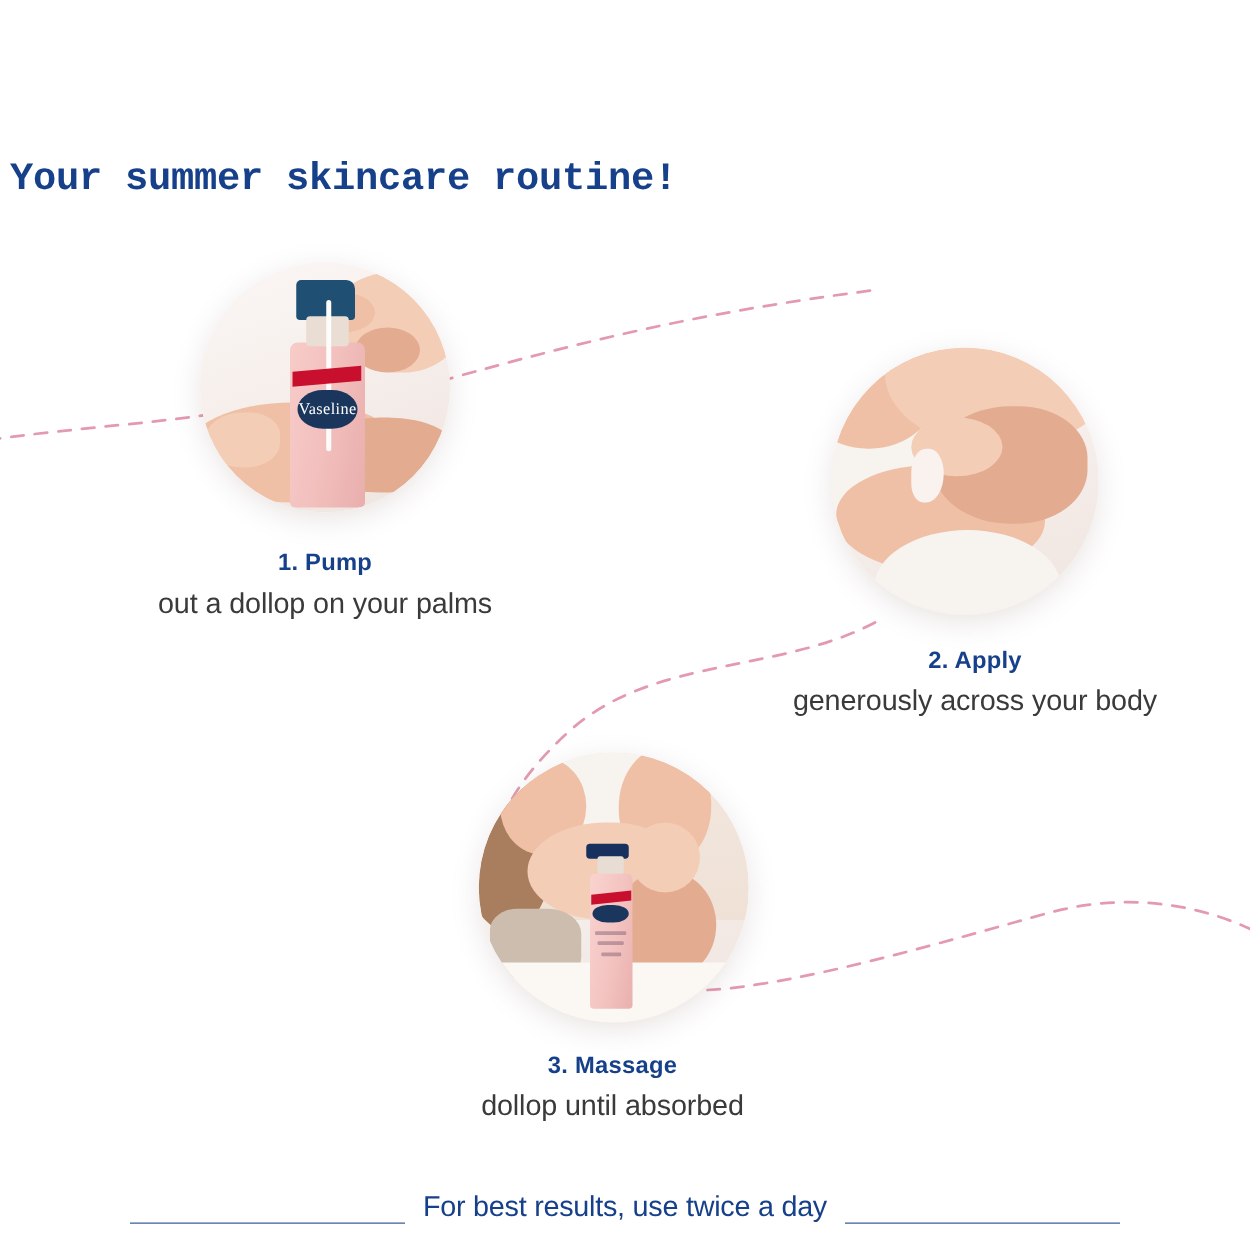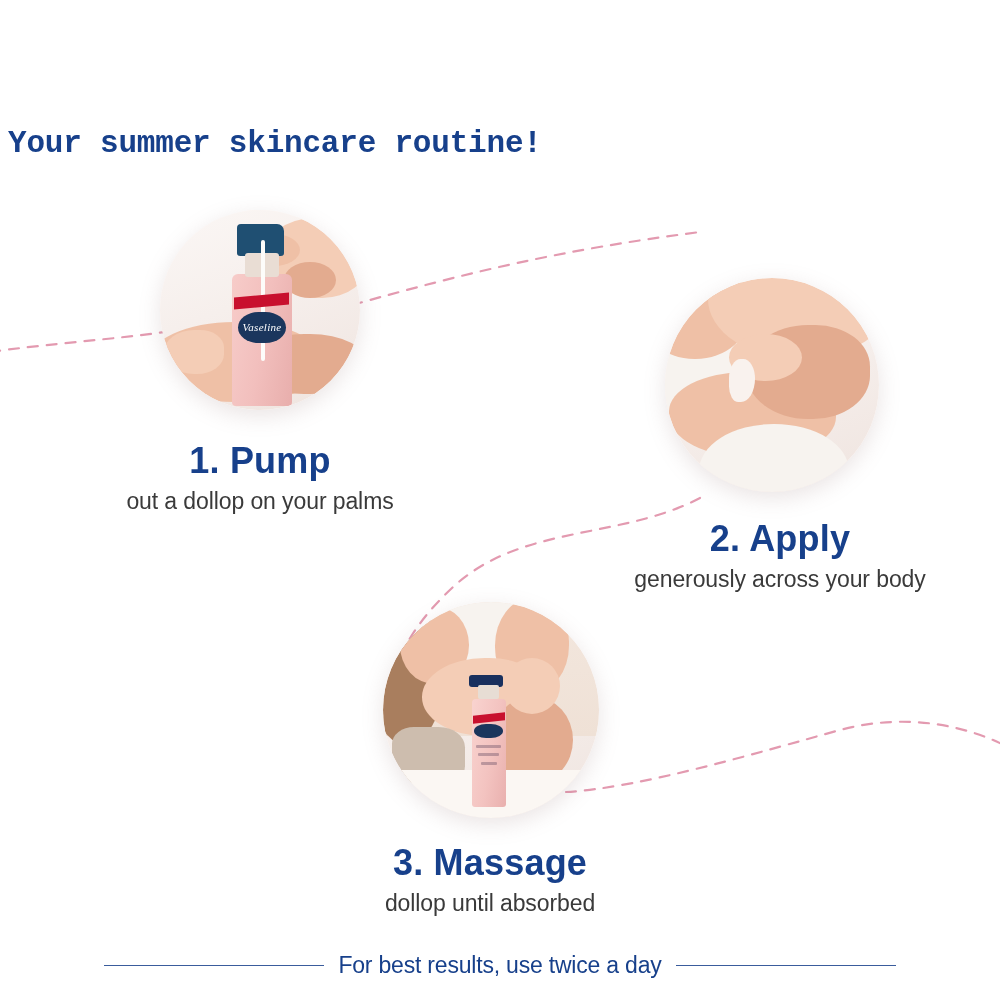--- a/index.html
+++ b/index.html
@@ -164,23 +164,22 @@
     width: 80%;
     height: 23%;
     background: #1b365d;
     border-radius: 50%/60%;
     display: flex;
     align-items: center;
     justify-content: center;
   }
   .bottle1 .logo span {
     color: #fff;
-    font-size: 11px;
+    font-size: 13px;
     font-family: "Liberation Serif", serif;
-    font-style: italic;
     letter-spacing: 0.3px;
   }
 
   
   .bottle3 {
     position: absolute;
     left: 41%;
     top: 45%;
     width: 16%;
     height: 50%;
@@ -233,21 +232,21 @@
   }
 
   
   .step-caption {
     position: absolute;
     text-align: center;
   }
   .step-title {
     color: #17408b;
     font-family: "Liberation Sans", sans-serif;
-    font-size: 36px;
+    font-size: 19px;
     font-weight: bold;
     letter-spacing: 0.2px;
     line-height: 1.15;
   }
   .step-desc {
     color: #3a3a3a;
     font-family: "Liberation Sans", sans-serif;
     font-size: 23px;
     font-weight: normal;
     letter-spacing: -0.1px;
@@ -259,21 +258,21 @@
   #caption-2 { left: 575px; top: 518px; width: 410px; }
   #caption-3 { left: 290px; top: 842px; width: 400px; }
 
   
   .footer {
     position: absolute;
     left: 0;
     top: 952px;
     width: 1000px;
     display: flex;
-    align-items: center;
+    align-items: flex-end;
     justify-content: center;
     gap: 14px;
   }
   .footer-line {
     height: 1px;
     background: #17408b;
     flex: 0 0 220px;
     opacity: 0.85;
   }
   .footer-text {

